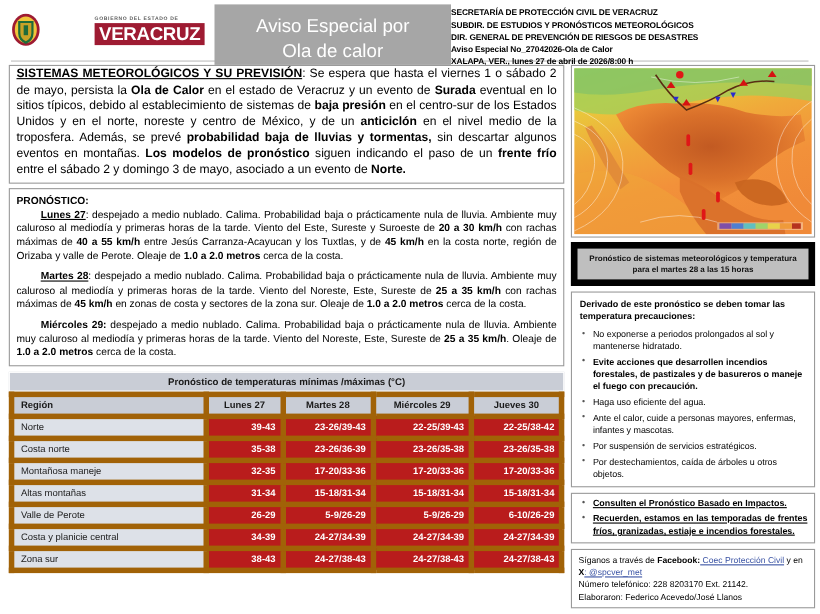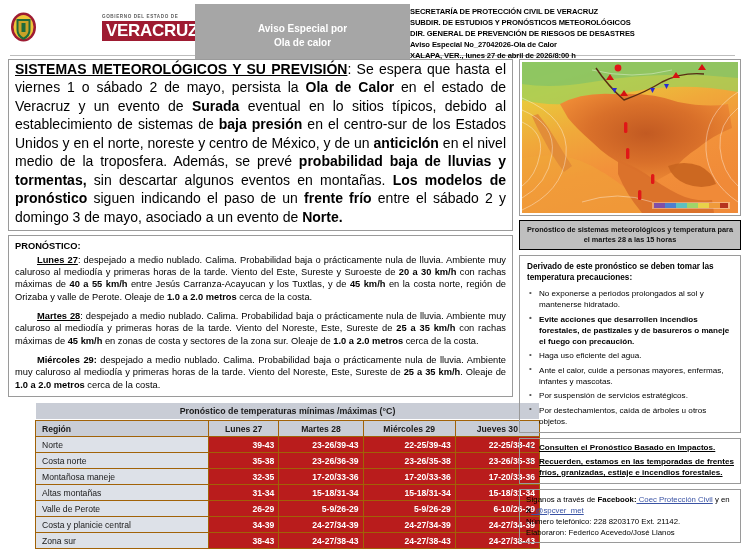--- a/index.html
+++ b/index.html
@@ -32,21 +32,21 @@
     padding-top: 8px;
   }
   .shield {
     width: 27px;
     height: 32px;
     flex: 0 0 27px;
     position: relative;
   }
   .shield svg { display: block; }
   .gov-text {
-    margin-left: 23px;
+    margin-left: 7px;
     line-height: 1;
     padding-left: 42px;
   }
   .gov-small {
     font-size: 4.6px;
     font-weight: bold;
     letter-spacing: 0.6px;
     color: #5d5d5d;
     display: block;
     margin-bottom: 1px;
@@ -86,22 +86,22 @@
   .title-banner {
     background: #a6a6a6;
     color: #ffffff;
     flex: 0 0 215px;
     width: 215px;
     height: 63px;
     display: flex;
     flex-direction: column;
     align-items: center;
     justify-content: center;
-    font-size: 10px;
-    font-weight: bold;
+    font-size: 17px;
+    font-weight: normal;
     line-height: 1.35;
     text-align: center;
   }
 
   .header-right {
     flex: 1;
     text-align: left;
     padding-right: 4px;
     padding-top: 2px;
   }
@@ -130,21 +130,21 @@
   .right-col { width: 222px; flex: 0 0 222px; }
 
   
   .panel {
     border: 1px solid #9a9a9a;
     background: #ffffff;
     box-sizing: border-box;
   }
   .para-box {
     padding: 0 6px 4px 6px;
-    font-size: 14px;
+    font-size: 11px;
     line-height: 1.32;
     text-align: justify;
   }
   .para-box p { margin: 0; }
   .sectlabel {
     font-weight: bold;
     text-decoration: underline;
   }
   b { font-weight: bold; }
 
@@ -164,37 +164,37 @@
     text-indent: 22px;
   }
   .day-para:last-child { margin-bottom: 0; }
   .daylabel {
     font-weight: bold;
     text-decoration: underline;
   }
   .daylabel-plain { font-weight: bold; }
 
   
-  .table-wrap { margin-top: 5px; margin-left: 27px; }
+  .table-wrap { margin-top: 5px; }
   table.temps {
     border-collapse: collapse;
     width: 505px;
     font-size: 8.6px;
   }
   table.temps caption {
     background: #c9cdd6;
     color: #1a1a1a;
     font-weight: bold;
     font-size: 8.8px;
     padding: 3px 0 3px 0;
     caption-side: top;
     border: 1px solid #ffffff;
   }
   table.temps th, table.temps td {
-    border: 1px solid #a16207;
+    border: 5px solid #a16207;
     padding: 2.5px 4px;
     text-align: center;
   }
   table.temps th.region-h,
   table.temps td.region-c {
     text-align: left;
     padding-left: 6px;
     width: 162px;
   }
   table.temps thead th {
@@ -222,21 +222,21 @@
     background: #fff;
   }
   .map-img {
     width: 100%;
     height: 151px;
     display: block;
   }
   .map-caption {
     margin-top: 4px;
     background: #bfbfbf;
-    border: 1px solid #000000;
+    border: 6px solid #000000;
     text-align: center;
     font-size: 7.3px;
     font-weight: bold;
     line-height: 1.35;
     padding: 4px 4px;
     box-sizing: border-box;
     color: #111;
   }
   .precau-box {
     margin-top: 5px;

